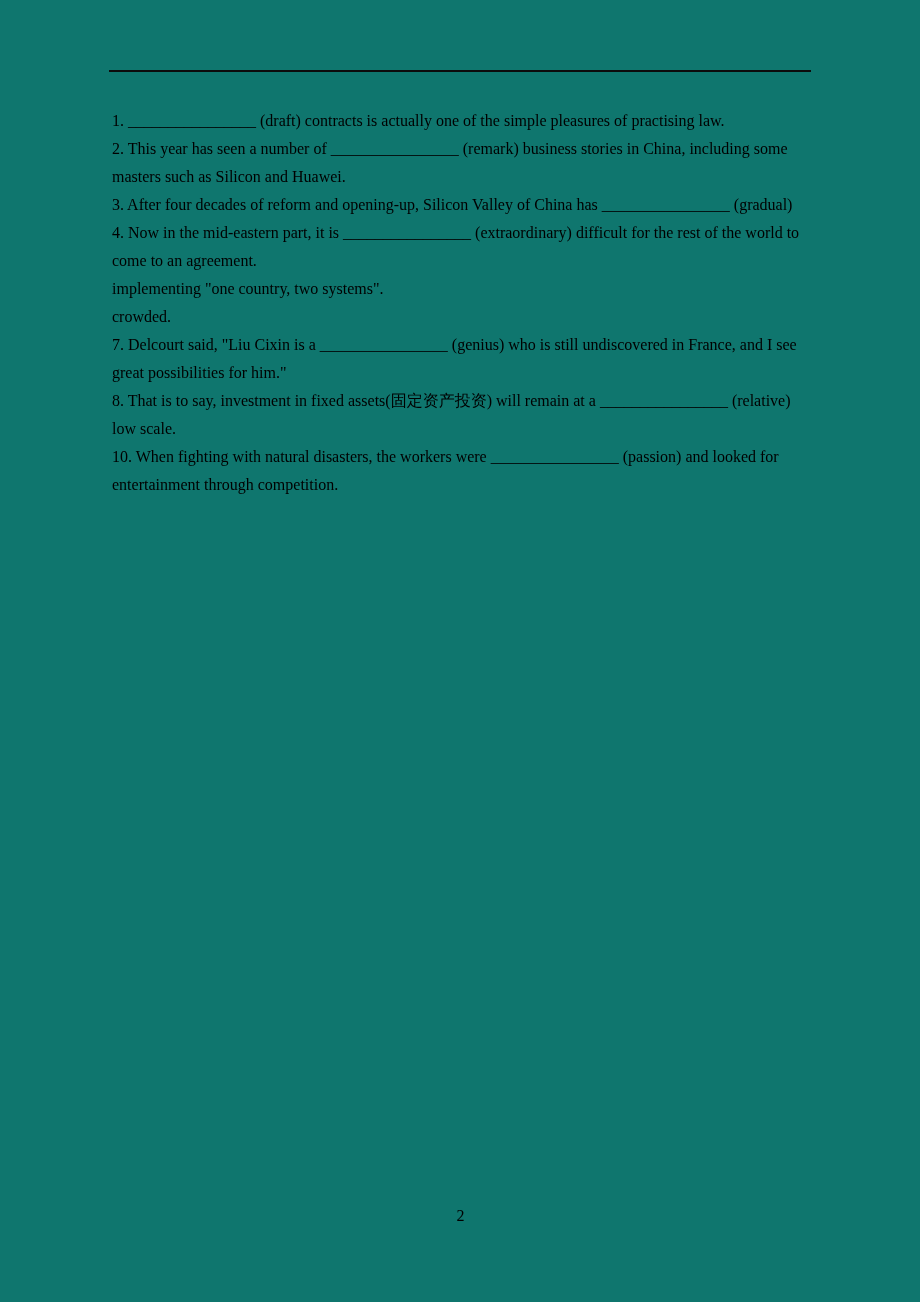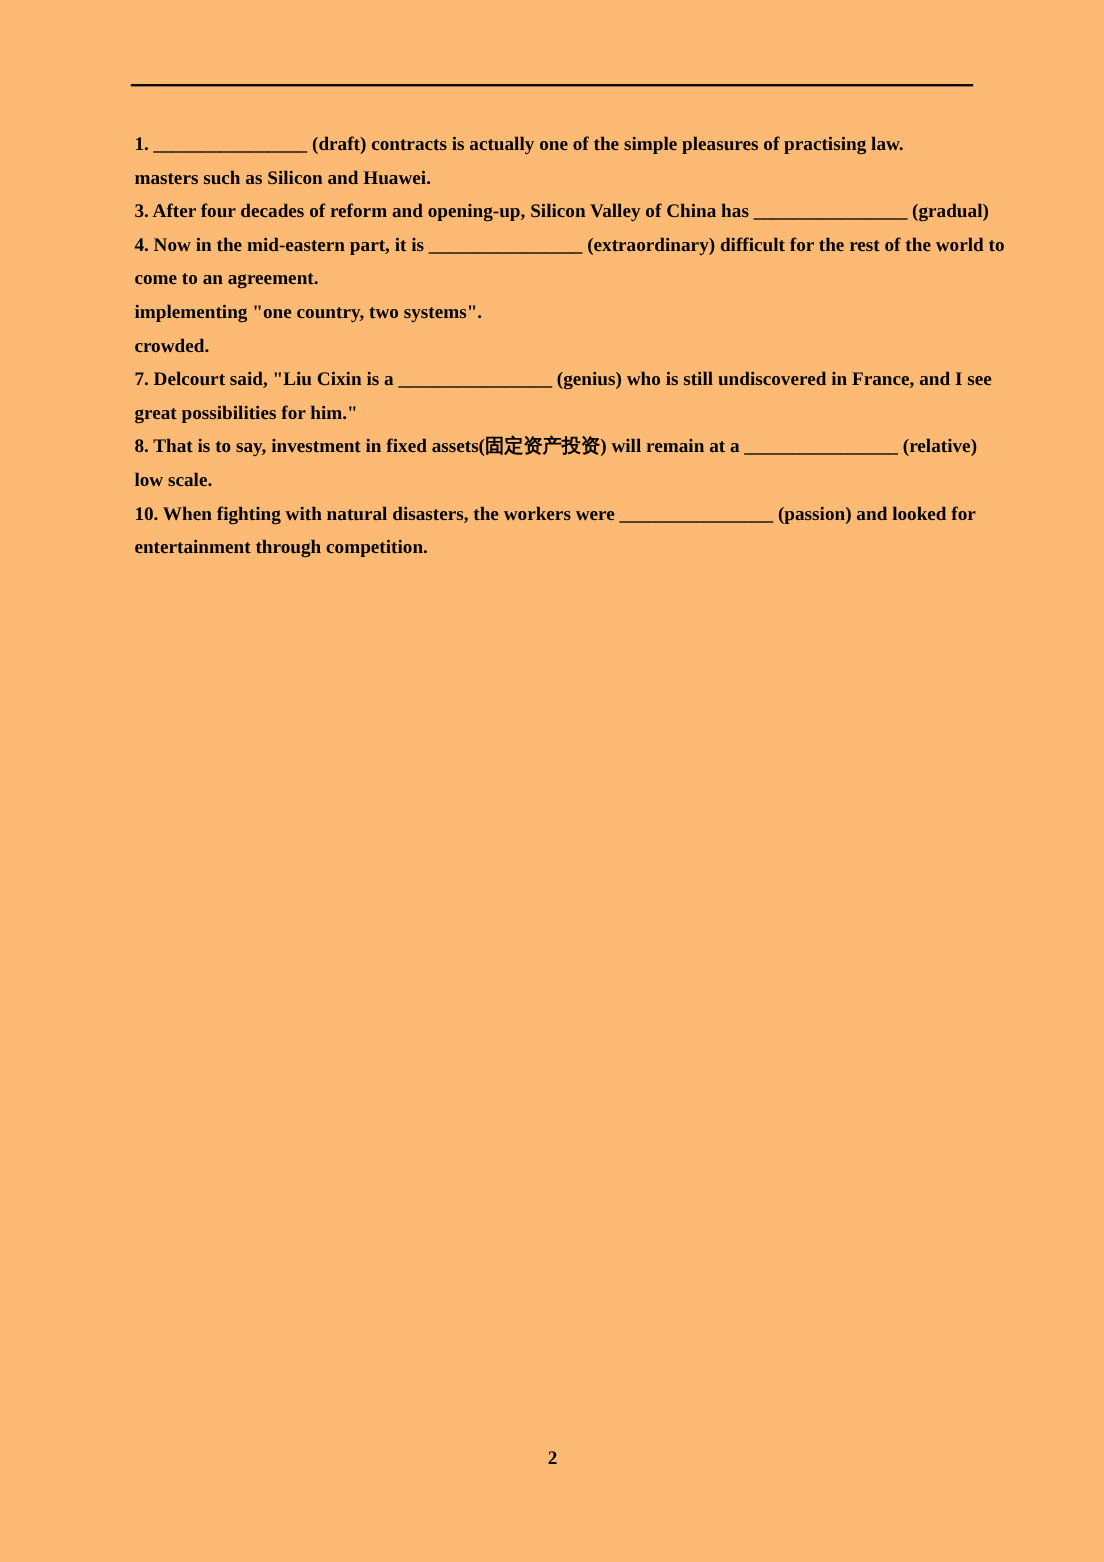--- a/index.html
+++ b/index.html
@@ -4,26 +4,25 @@
   <style>
     html, body {
       margin: 0;
       padding: 0;
       background: #ffffff;
     }
     .page {
       position: relative;
       width: 920px;
       height: 1302px;
-      background: #fdba74;
+      background: #0f766e;
       color: #000000;
       font-family: "Liberation Serif", "DejaVu Serif", serif;
       font-size: 16px;
       overflow: hidden;
-      font-weight: bold;
     }
     .top-rule {
       position: absolute;
       left: 109px;
       top: 70px;
       width: 702px;
       height: 2px;
       background: #0c0c0c;
     }
     .text-block {
@@ -50,20 +49,21 @@
   </style>
 </head>
 <body>
 
 <div class="page">
 
   <div class="top-rule"></div>
 
   <div class="text-block">
     <div class="line">1. ________________ (draft) contracts is actually one of the simple pleasures of practising law.</div>
+    <div class="line">2. This year has seen a number of ________________ (remark) business stories in China, including some</div>
     <div class="line">masters such as Silicon and Huawei.</div>
     <div class="line">3. After four decades of reform and opening-up, Silicon Valley of China has ________________ (gradual)</div>
     <div class="line">4. Now in the mid-eastern part, it is ________________ (extraordinary) difficult for the rest of the world to</div>
     <div class="line">come to an agreement.</div>
     <div class="line">implementing "one country, two systems".</div>
     <div class="line">crowded.</div>
     <div class="line">7. Delcourt said, "Liu Cixin is a ________________ (genius) who is still undiscovered in France, and I see</div>
     <div class="line">great possibilities for him."</div>
     <div class="line">8. That is to say, investment in fixed assets(固定资产投资) will remain at a ________________ (relative)</div>
     <div class="line">low scale.</div>

